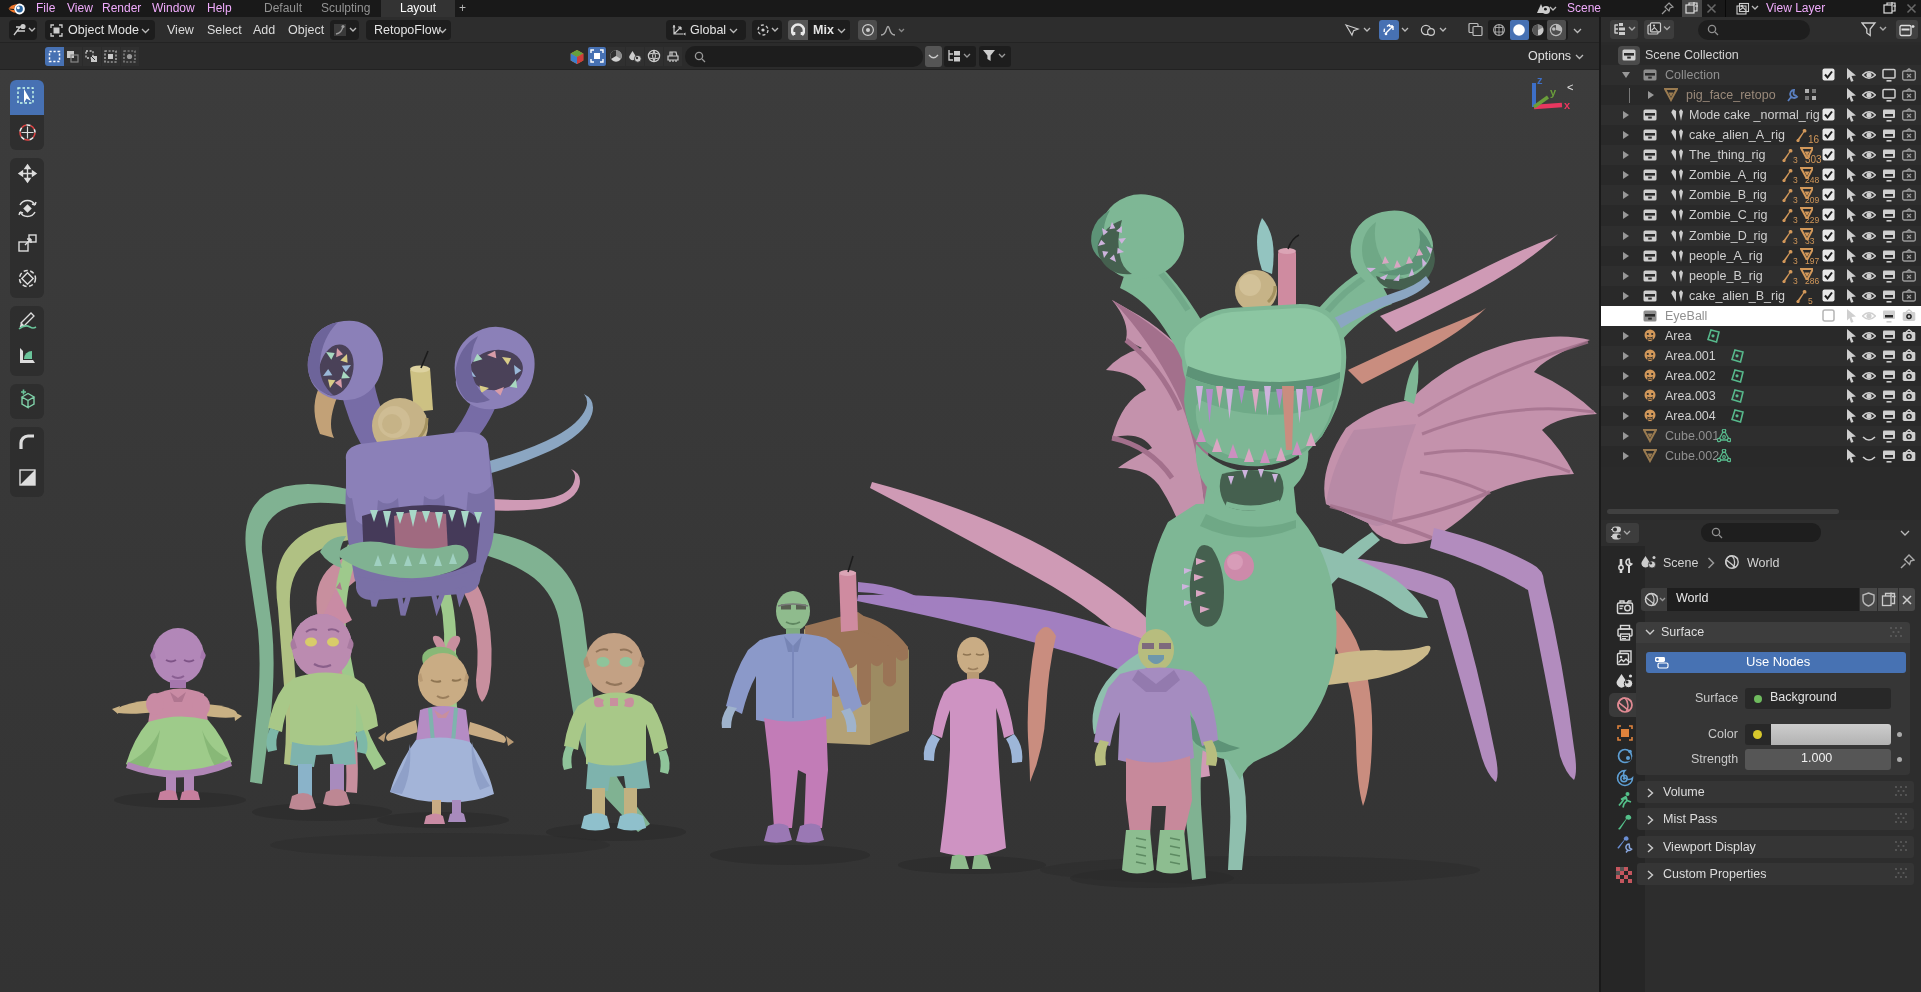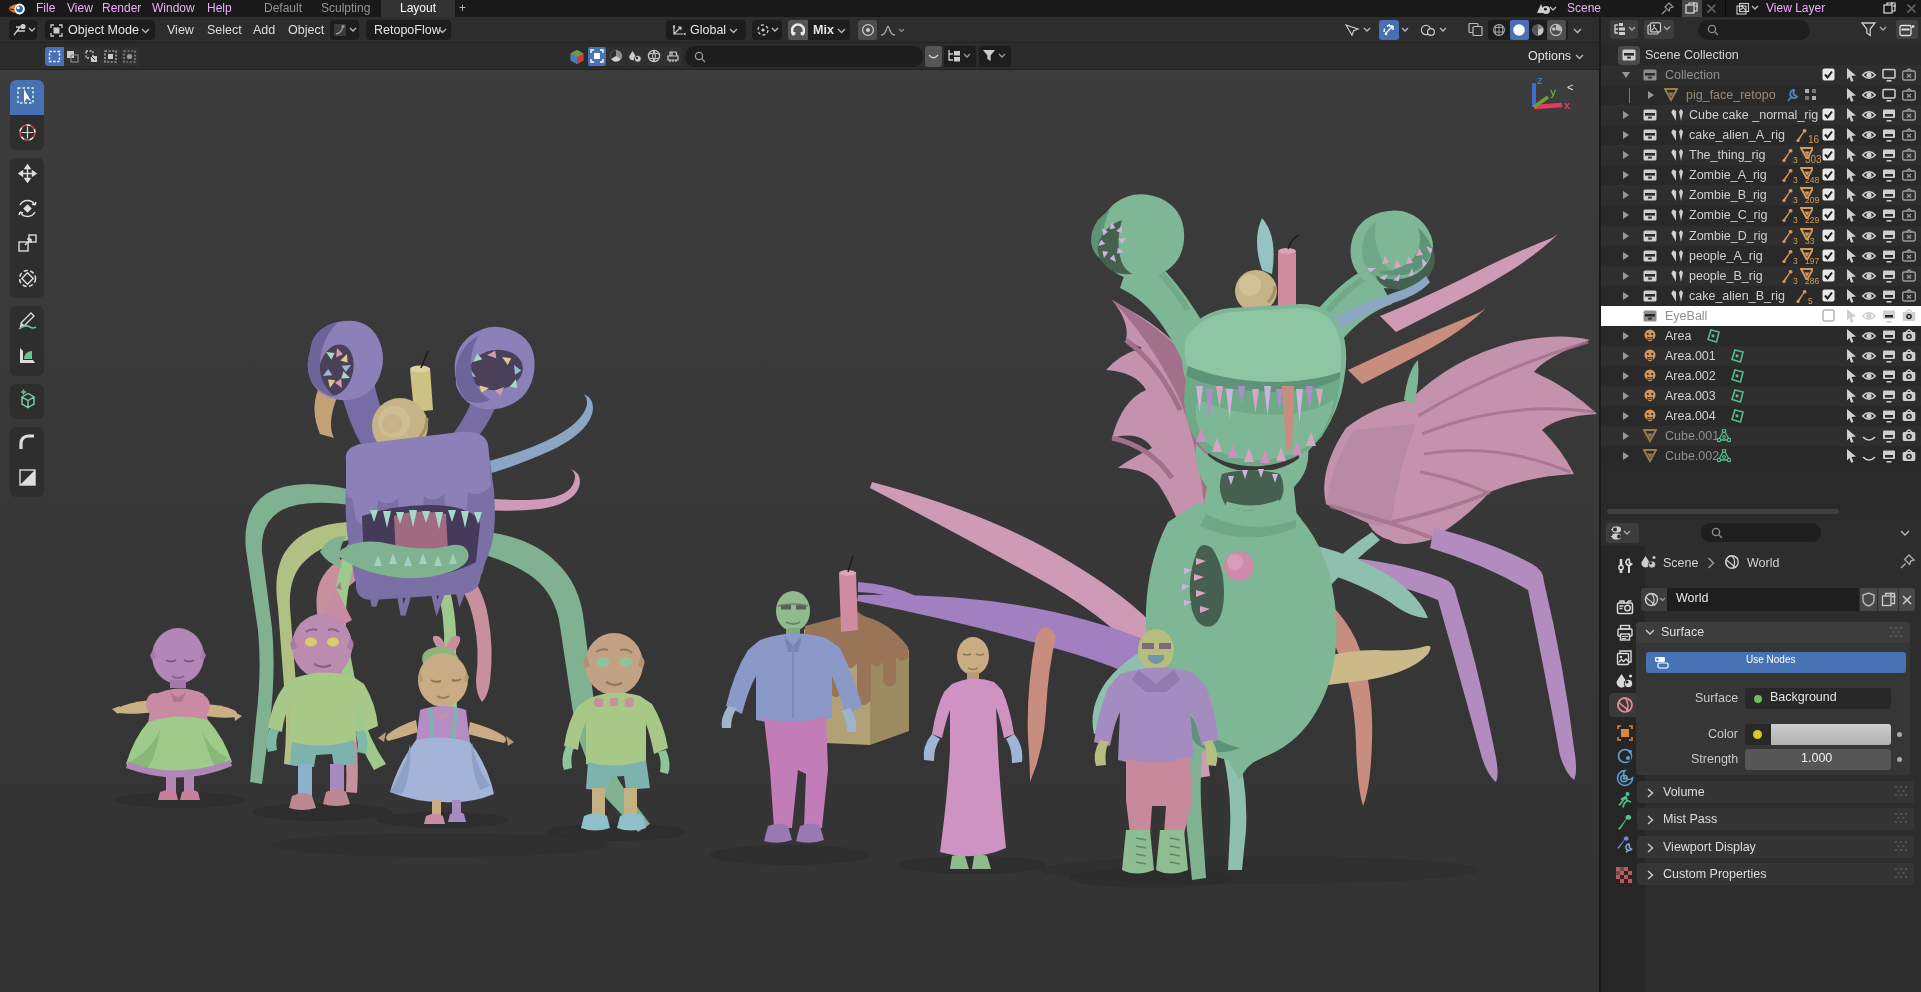--- a/index.html
+++ b/index.html
@@ -888,21 +888,21 @@
 <div class="olrow" style="top:88.2px;background:#2e2e2e">
       <svg class="abs" style="left:21px;top:6px" width="8" height="8" viewBox="0 0 8 8">
         <use href="#oarr"></use>
       </svg>
       <svg class="abs" style="left:42px;top:3px" width="14" height="14" viewBox="0 0 14 14">
         <use href="#obox"></use>
       </svg>
       <svg class="abs" style="left:70px;top:3px" width="14" height="14" viewBox="0 0 14 14">
         <use href="#oarm"></use>
       </svg>
-      <div class="txt" style="left:88px;color:#cfcfcf">Cube cake _normal_rig</div>
+      <div class="txt" style="left:88px;color:#cfcfcf">Mode cake _normal_rig</div>
       <svg class="abs" style="left:221px;top:3px" width="13" height="13" viewBox="0 0 13 13">
         <use href="#ochk"></use>
       </svg>
       <svg class="abs" style="left:244px;top:3px" width="14" height="14" viewBox="0 0 14 14">
         <use href="#optr"></use>
       </svg>
       <svg class="abs" style="left:261px;top:3px" width="14" height="14" viewBox="0 0 14 14">
         <use href="#oeye"></use>
       </svg>
       <svg class="abs" style="left:281px;top:3px" width="14" height="14" viewBox="0 0 14 14">
@@ -1571,21 +1571,21 @@
         <circle cx="7" cy="10" r="1.1"></circle>
         <circle cx="12" cy="10" r="1.1"></circle>
       </g>
     </svg>
   <div class="abs" style="left:45px;top:132px;width:260px;height:21px;background:#4772b3;border-radius:3px"></div>
   <svg class="abs" style="left:53px;top:136px" width="15" height="13" viewBox="0 0 15 13">
       <rect x="1" y="1" width="10" height="5" rx="1.4" fill="#fff"></rect>
       <rect x="4" y="7" width="10" height="5" rx="1.4" fill="none" stroke="#fff" stroke-width="1.2"></rect>
       <circle cx="3.5" cy="3.5" r="1.2" fill="#4772b3"></circle>
     </svg>
-  <div class="txt" style="left:145px;top:134px;font-size:10px;color:#ffffff">Use Nodes</div>
+  <div class="txt" style="left:145px;top:134px;font-size:13px;color:#ffffff">Use Nodes</div>
   <div class="txt" style="right:183px;top:171px;font-size:12.5px;color:#c8c8c8;left:auto">Surface</div>
   <div class="abs" style="left:144px;top:168px;width:146px;height:21px;background:#282828;border-radius:3px"></div>
   <svg class="abs" style="left:152px;top:174px" width="10" height="10" viewBox="0 0 10 10">
       <circle cx="5" cy="5" r="4" fill="#6fbb5e"></circle>
     </svg>
   <div class="txt" style="left:169px;top:170px;font-size:12.5px;color:#e2e2e2">Background</div>
   <div class="txt" style="right:183px;top:207px;font-size:12.5px;color:#c8c8c8;left:auto">Color</div>
   <div class="abs" style="left:144px;top:204px;width:26px;height:21px;background:#282828;border-radius:3px 0 0 3px"></div>
   <svg class="abs" style="left:151px;top:209px" width="11" height="11" viewBox="0 0 11 11">
       <circle cx="5.5" cy="5.5" r="4.5" fill="#d8c82c"></circle>

